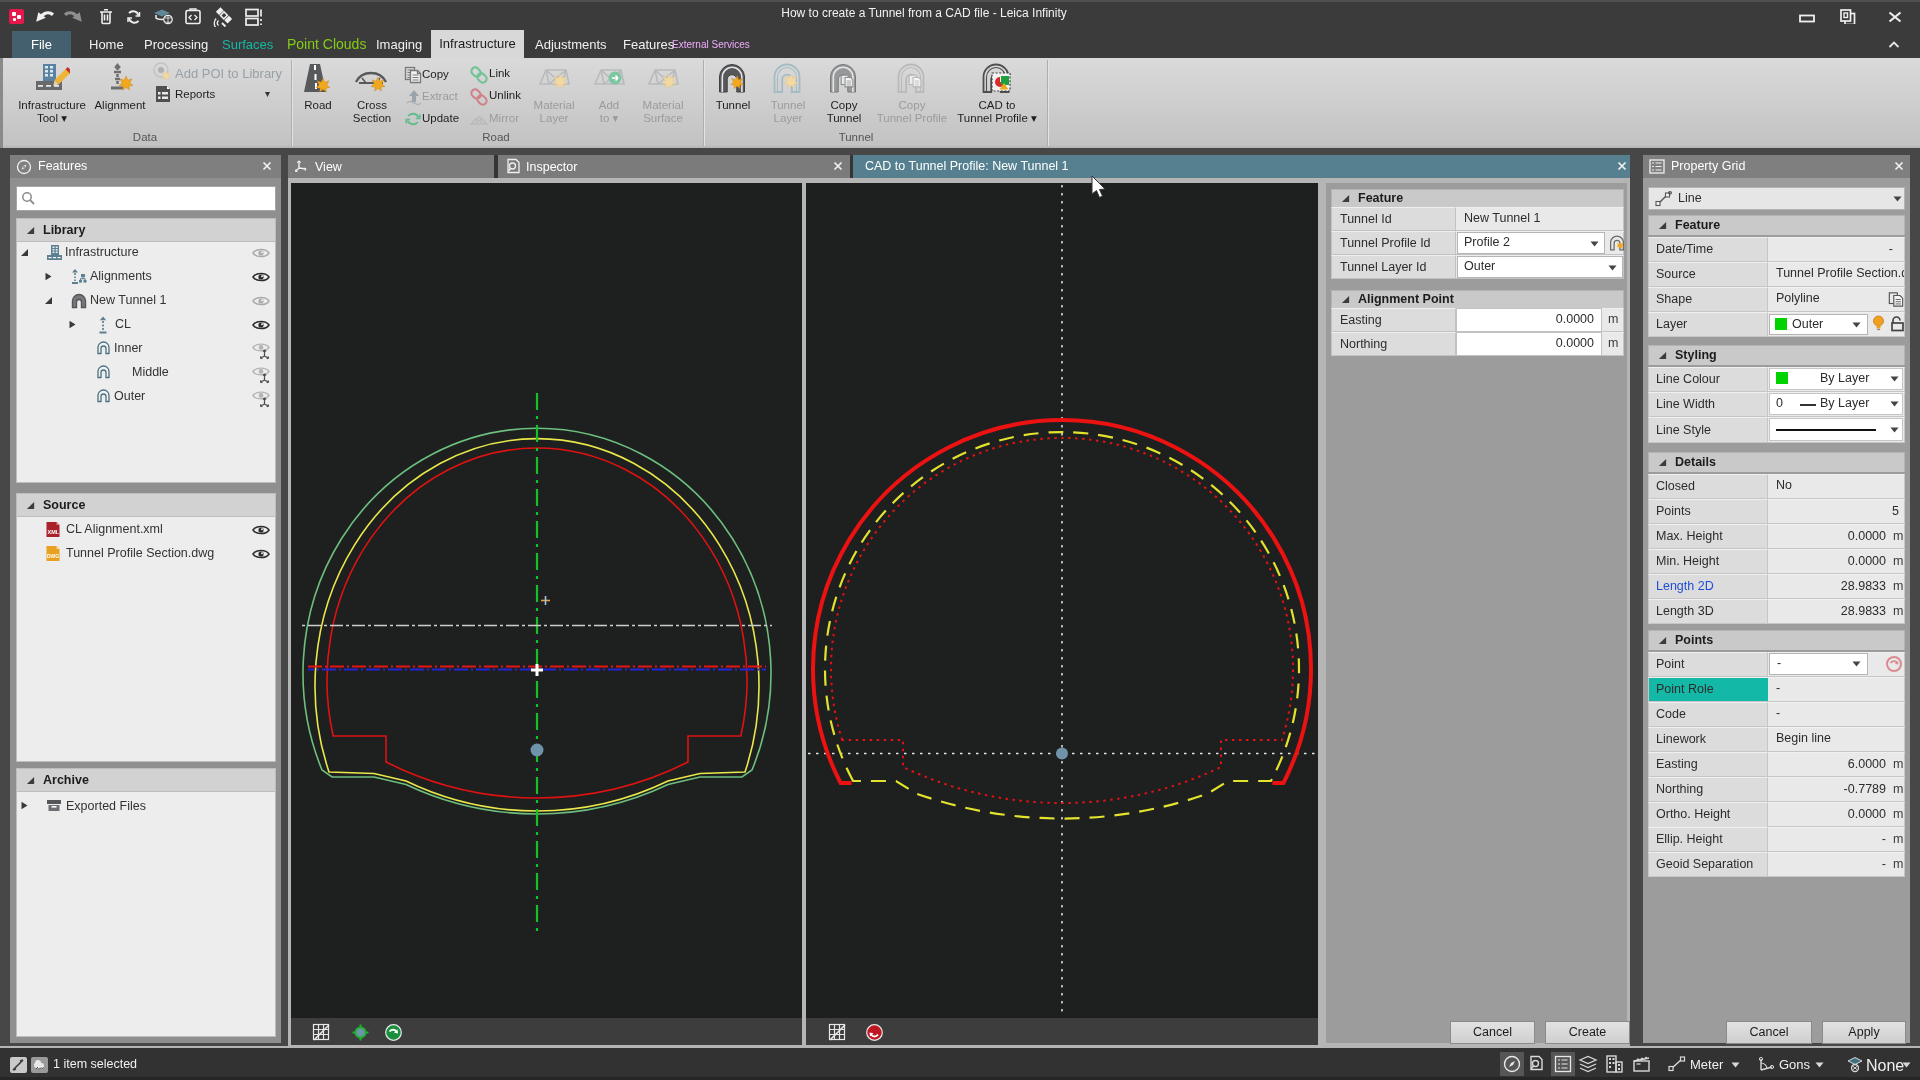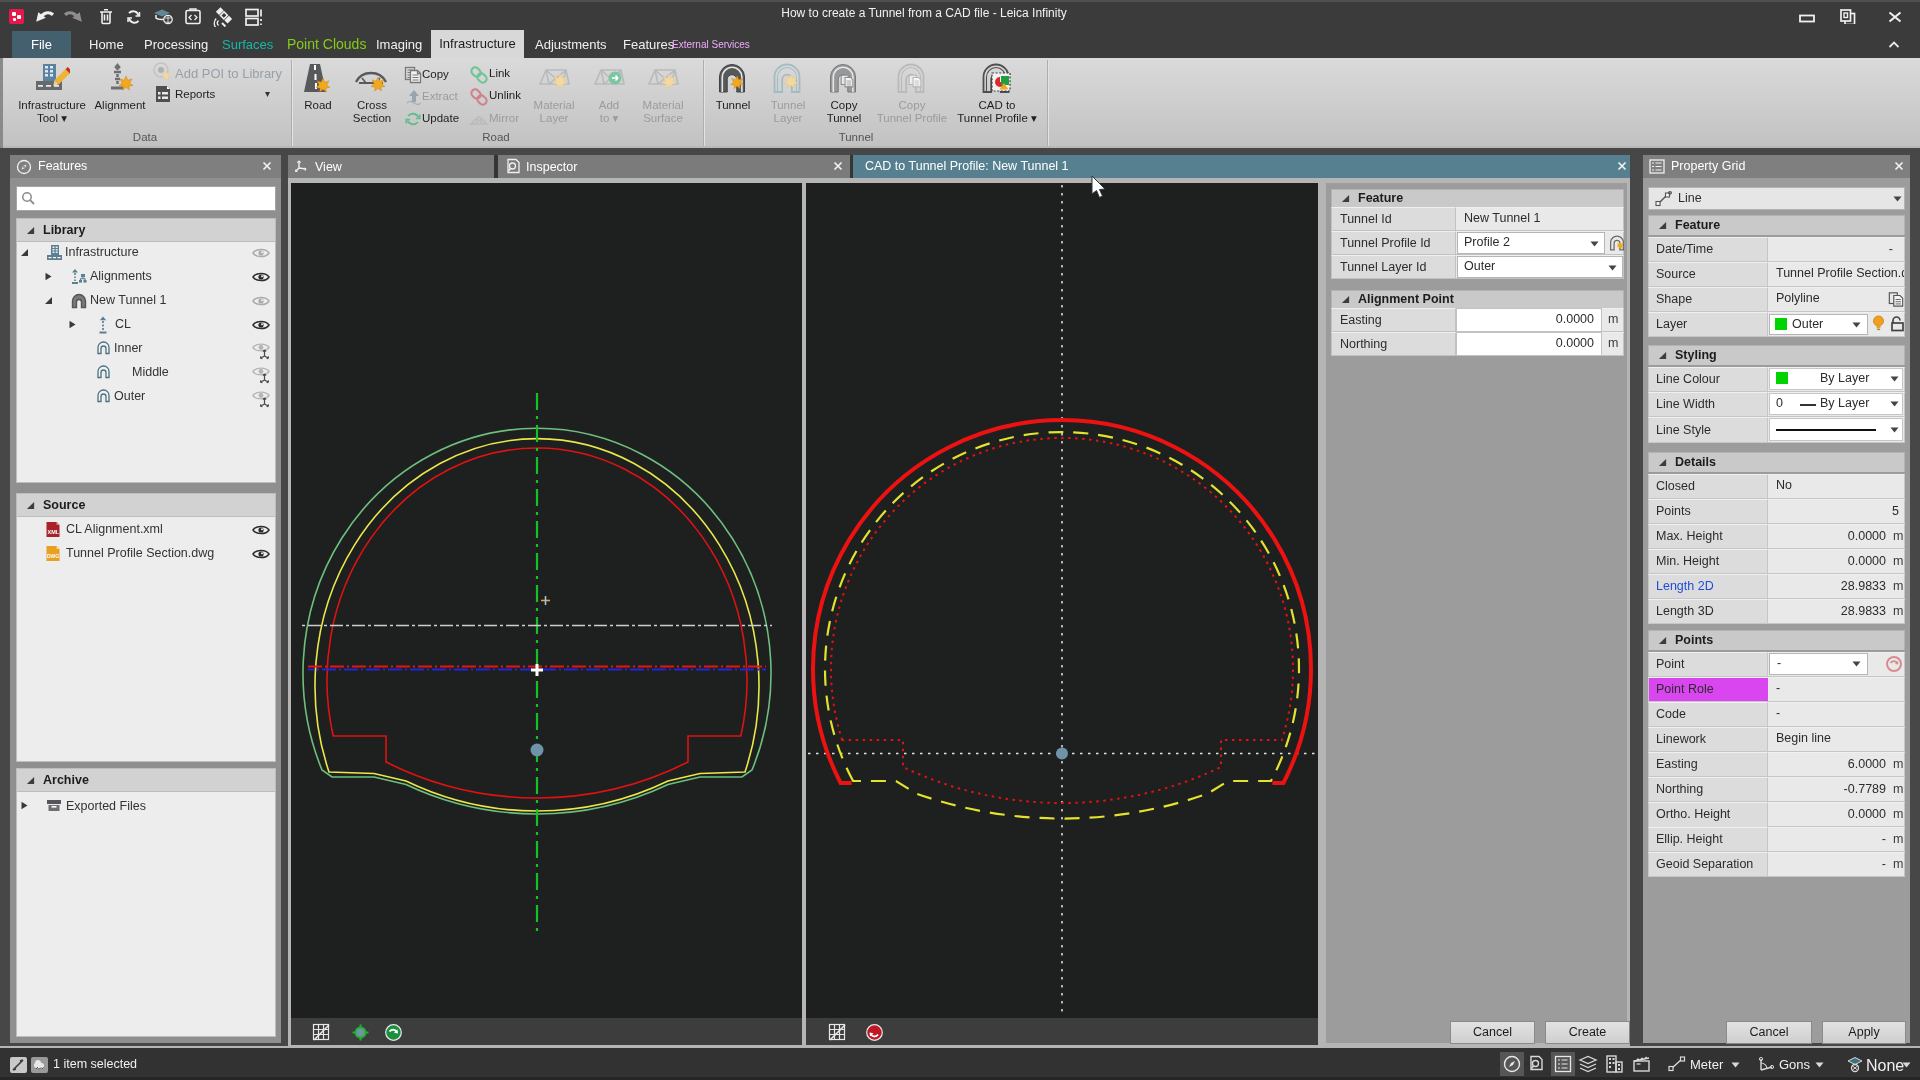--- a/index.html
+++ b/index.html
@@ -872,21 +872,21 @@
 <div class="abs" style="left:1769px;top:653px;width:99px;height:22px;background:#fff;border:1px solid #b5b5b5;"></div>
 <div class="abs" style="left:1777px;top:656px;font-size:12.5px;color:#2c2c2c;">-</div>
 <svg class="abs" style="left:1852px;top:661px;" width="9" height="6" viewBox="0 0 9 6">
     <path d="M0.5 0.5 L8.5 0.5 L4.5 5.5 Z" fill="#444"></path>
   </svg>
 <svg class="abs" style="left:1886px;top:656px;" width="16" height="16" viewBox="0 0 16 16">
 <circle cx="8" cy="8" r="7" fill="none" stroke="#d98b91" stroke-width="2"></circle>
 <path d="M4.5 7 c2-2.5,5-2.5,7 0" fill="none" stroke="#d98b91" stroke-width="1.8"></path>
     <path d="M12 5 l0.4 3.6 -3.6-0.7 Z" fill="#d98b91"></path>
   </svg>
-<div class="abs" style="left:1648px;top:677px;width:144px;height:25px;background:#d946ef;border:1px solid #c6c6c6;border-top:1px solid #f0f0f0;">
+<div class="abs" style="left:1648px;top:677px;width:144px;height:25px;background:#14b8a6;border:1px solid #c6c6c6;border-top:1px solid #f0f0f0;">
     <div class="abs" style="left:7px;top:4px;font-size:12.5px;color:#2c2c2c;white-space:nowrap;">Point Role</div>
   </div>
 <div class="abs" style="left:1768px;top:677px;width:137px;height:25px;background:#e9e9e9;border:1px solid #c6c6c6;border-left:none;border-top:1px solid #f0f0f0;"></div>
 <div class="abs" style="left:1776px;top:681px;width:128px;overflow:hidden;font-size:12.5px;color:#2c2c2c;white-space:nowrap;">-</div>
 <div class="abs" style="left:1648px;top:702px;width:120px;height:25px;background:#dcdcdc;border:1px solid #c6c6c6;border-top:1px solid #f0f0f0;">
     <div class="abs" style="left:7px;top:4px;font-size:12.5px;color:#2c2c2c;white-space:nowrap;">Code</div>
   </div>
 <div class="abs" style="left:1768px;top:702px;width:137px;height:25px;background:#e9e9e9;border:1px solid #c6c6c6;border-left:none;border-top:1px solid #f0f0f0;"></div>
 <div class="abs" style="left:1776px;top:706px;width:128px;overflow:hidden;font-size:12.5px;color:#2c2c2c;white-space:nowrap;">-</div>
 <div class="abs" style="left:1648px;top:727px;width:120px;height:25px;background:#dcdcdc;border:1px solid #c6c6c6;border-top:1px solid #f0f0f0;">

